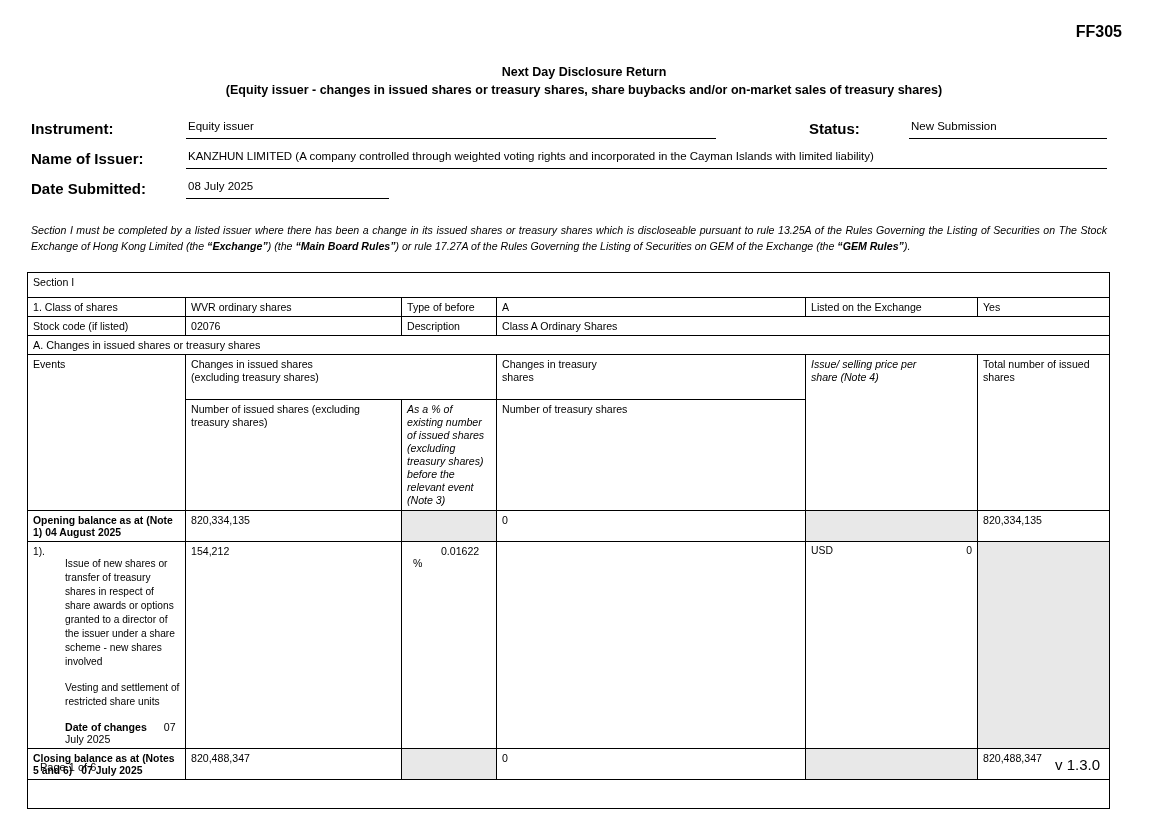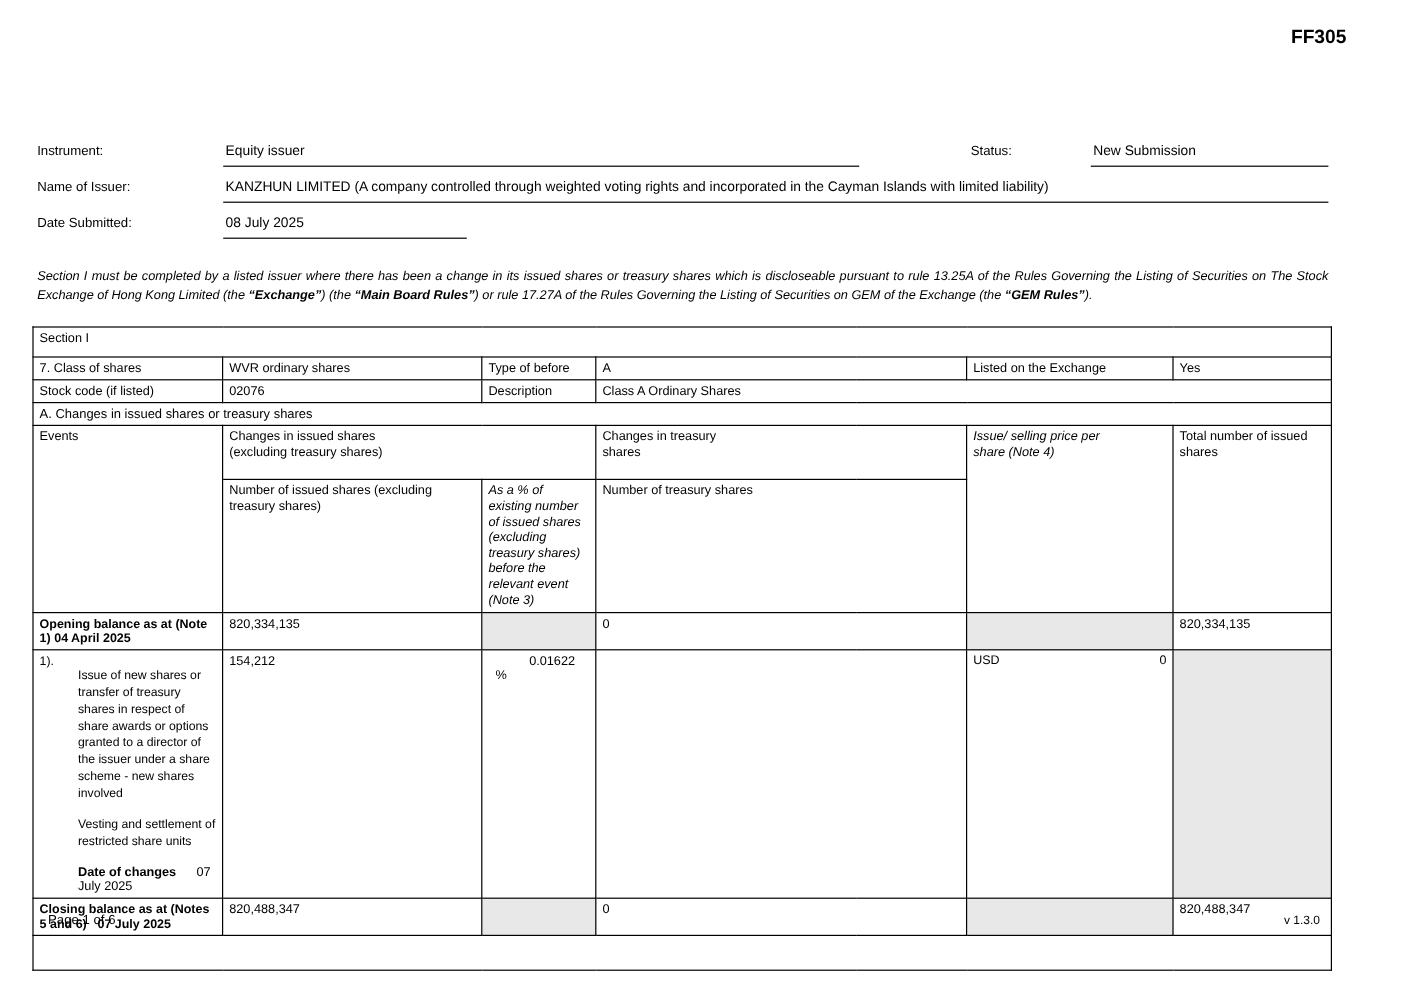--- a/index.html
+++ b/index.html
@@ -54,21 +54,22 @@
     width: 1106px;
   }
   .field-row {
     position: relative;
     height: 30px;
   }
   .field-label {
     position: absolute;
     left: 0;
     top: 2px;
-    font-size: 11px;
+    font-size: 15px;
+    font-weight: bold;
   }
   .field-value {
     position: absolute;
     font-size: 11.5px;
     top: 2px;
   }
   .underline {
     position: absolute;
     border-bottom: 1px solid #000;
     height: 0;
@@ -169,31 +170,35 @@
     left: 0;
     width: 1168px;
     text-align: left;
     font-size: 11px;
     padding-left: 40px;
   }
   .footer-right {
     position: absolute;
     bottom: 52px;
     right: 68px;
-    font-size: 10px;
+    font-size: 15px;
     margin-top: 21px;
   }
 </style>
 </head>
 <body>
 
 <div class="page">
 
   <div class="form-code">FF305</div>
 
+  <div class="title-block">
+    <div class="title-line1">Next Day Disclosure Return</div>
+    <div class="title-line2">(Equity issuer - changes in issued shares or treasury shares, share buybacks and/or on-market sales of treasury shares)</div>
+  </div>
 
   <div class="fields">
 
     <div class="field-row">
       <span class="field-label">Instrument:</span>
       <span class="field-value" style="left:157px;">Equity issuer</span>
       <span class="underline" style="left:155px; top:20px; width:530px;"></span>
       <span class="field-label" style="left:778px;text-align:right;">Status:</span>
       <span class="field-value" style="left:880px;">New Submission</span>
       <span class="underline" style="left:878px; top:20px; width:198px;"></span>
@@ -226,21 +231,21 @@
       <col style="width:172px;">
       <col style="width:132px;">
     </colgroup>
     <tbody>
 
       <tr>
         <td colspan="7" class="sec-title">Section I</td>
       </tr>
 
       <tr>
-        <td class="bold">7. Class of shares</td>
+        <td class="bold">1. Class of shares</td>
         <td>WVR ordinary shares</td>
         <td class="bold">Type of before</td>
         <td colspan="2">A</td>
         <td class="bold">Listed on the Exchange</td>
         <td>Yes</td>
       </tr>
 
       <tr>
         <td class="bold">Stock code (if listed)</td>
         <td>02076</td>
@@ -274,21 +279,21 @@
 
       <tr>
         <td class="hdr-cell" style="height:92px;">Number of issued shares (excluding treasury shares)</td>
         <td class="hdr-cell-italic">As a % of existing number of issued shares (excluding treasury shares) before the relevant event (Note 3)</td>
         <td colspan="2" class="hdr-cell">Number of treasury shares</td>
       </tr>
 
       <tr>
         <td>
           <span class="row-lbl">Opening balance as at (Note 1)</span>
-          <span class="row-lbl reg">04 April 2025</span>
+          <span class="row-lbl reg">04 August 2025</span>
         </td>
         <td class="num">820,334,135</td>
         <td class="shade"></td>
         <td colspan="2" class="num">0</td>
         <td class="shade"></td>
         <td class="num">820,334,135</td>
       </tr>
 
       <tr>
         <td style="height:110px;">

